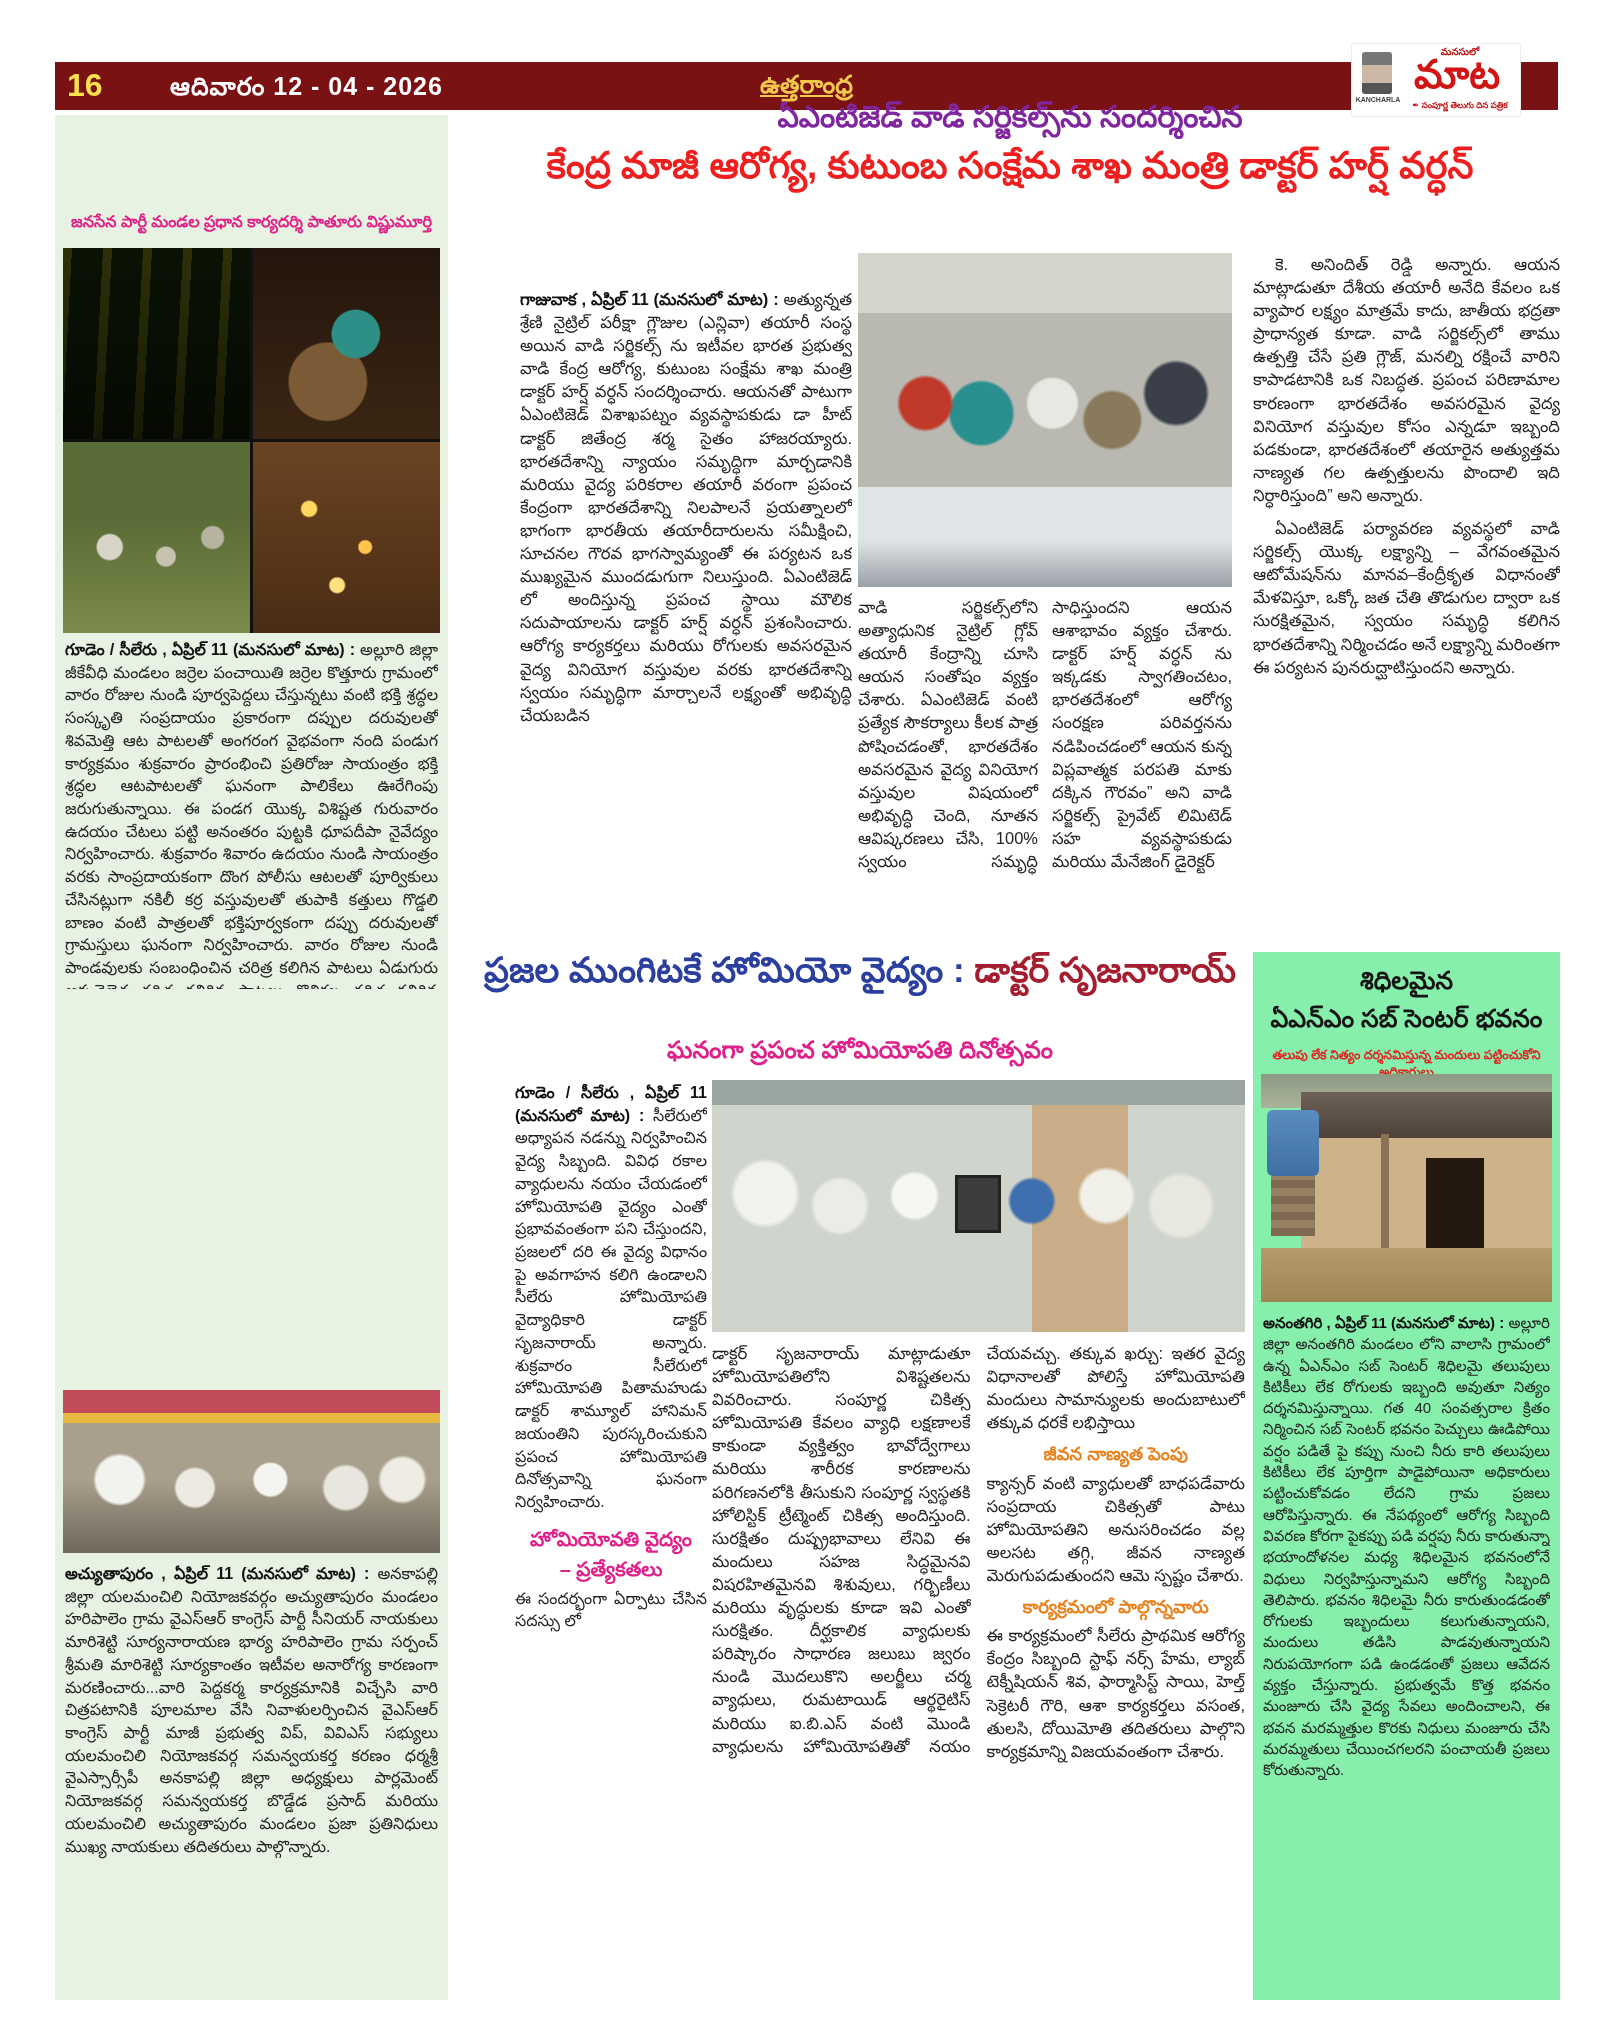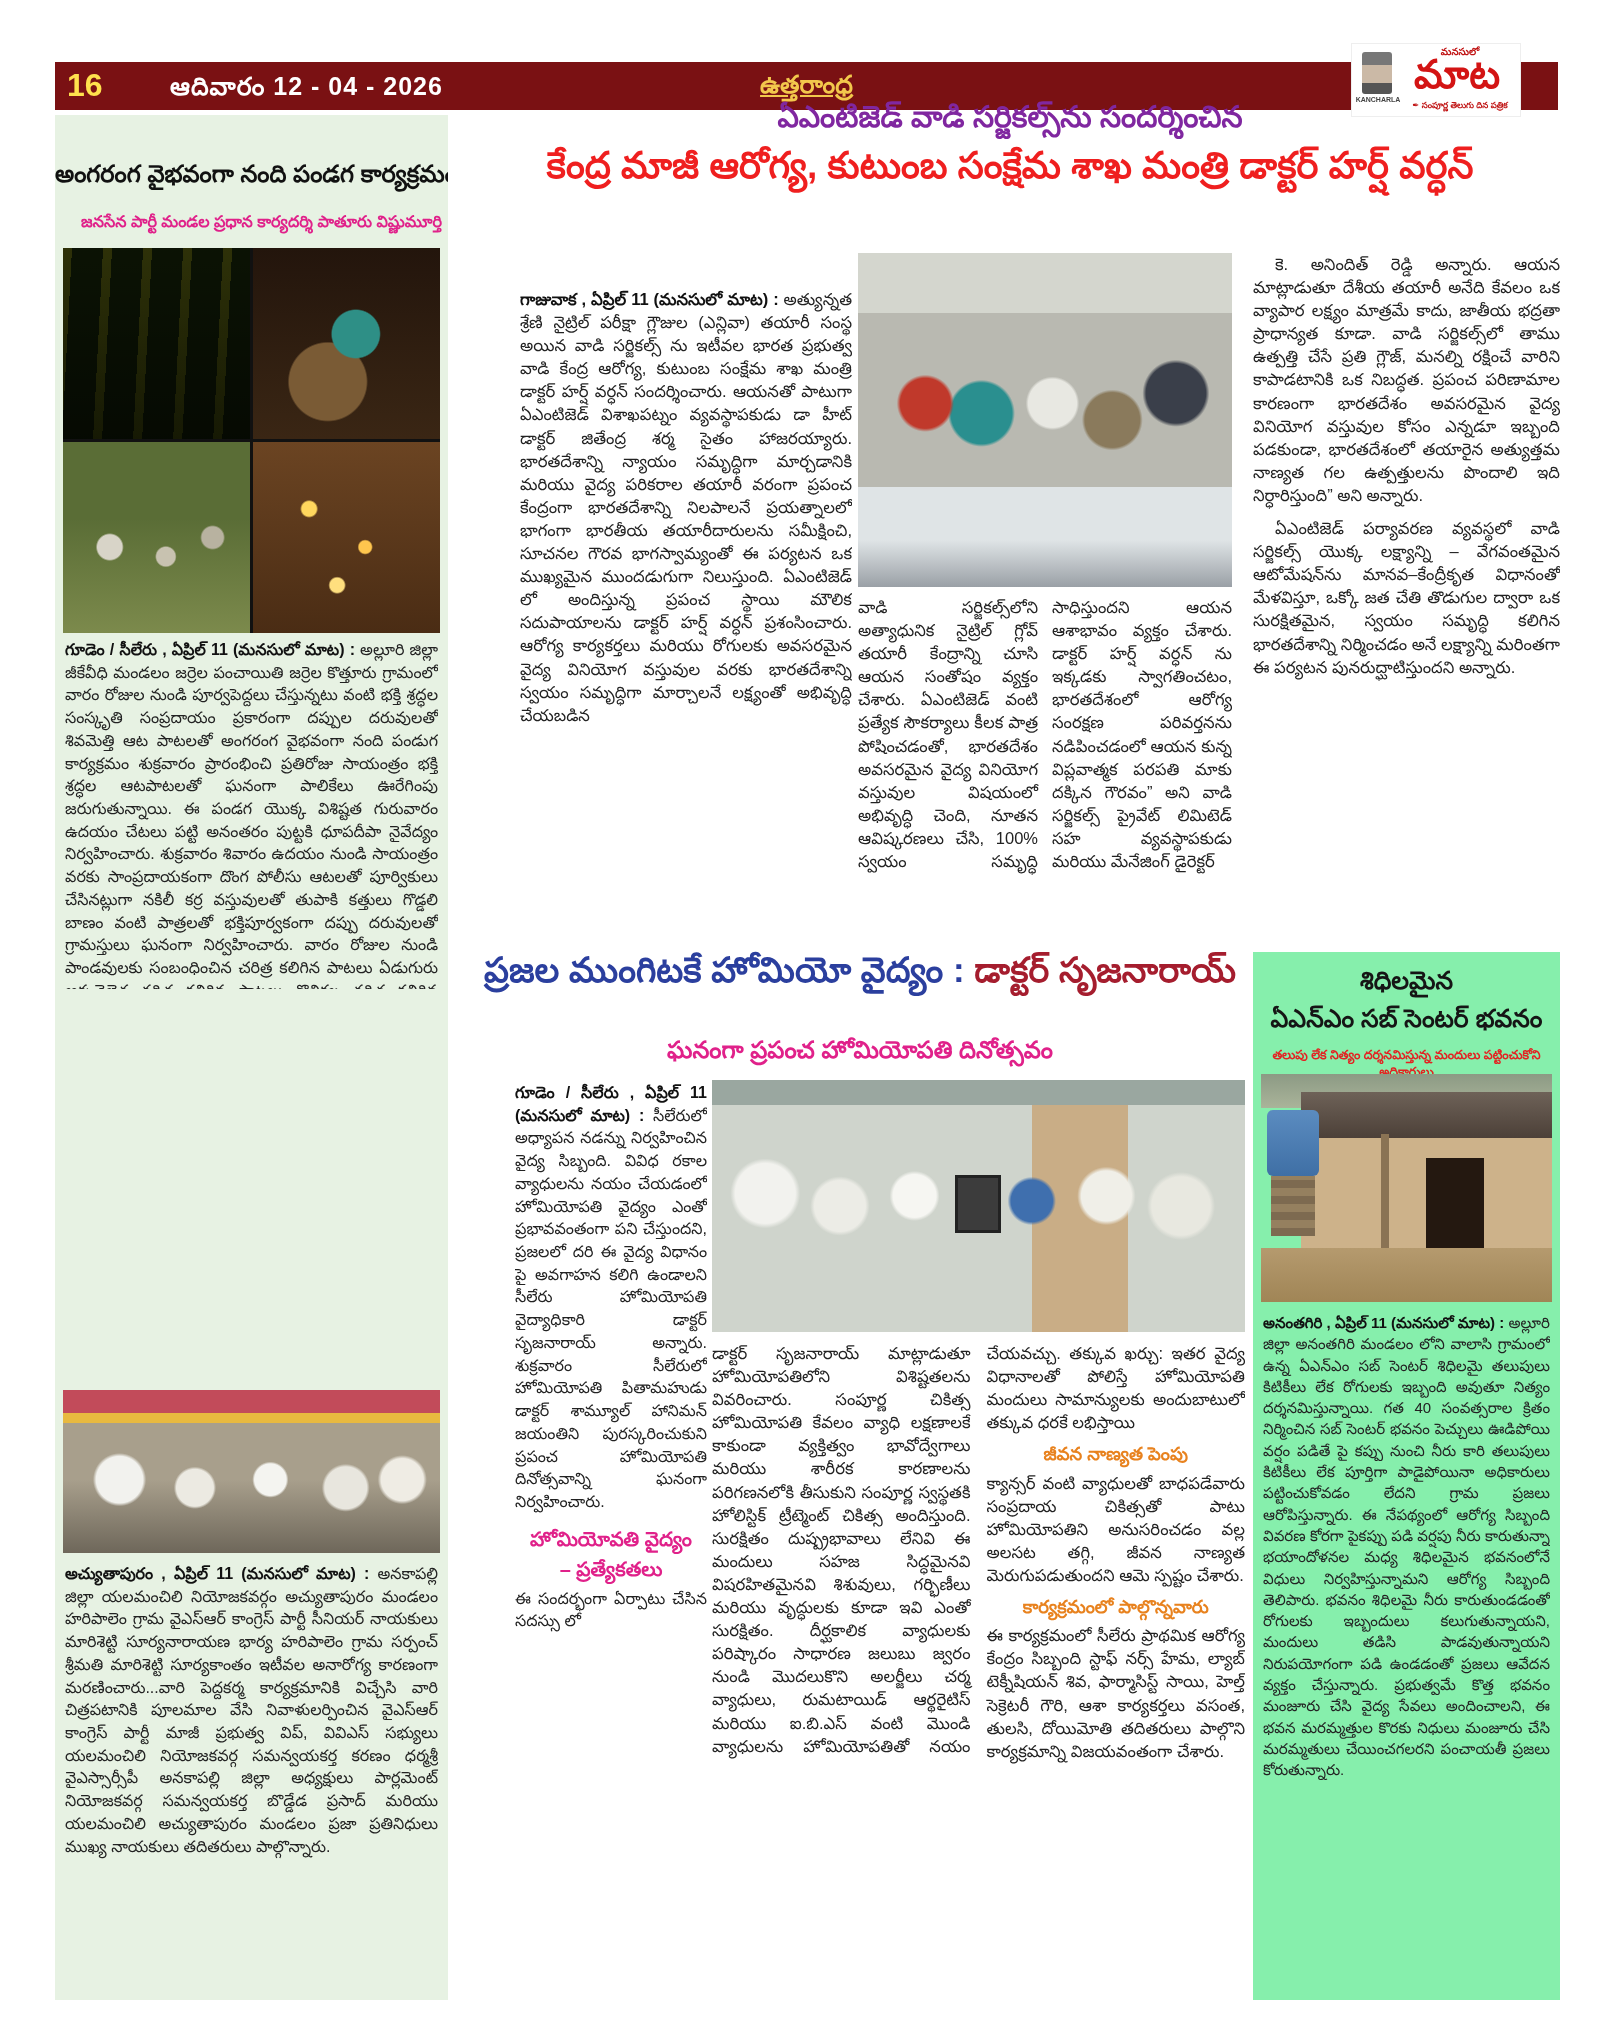--- a/index.html
+++ b/index.html
@@ -17,21 +17,21 @@
   .logo{left:1352px;top:44px;width:168px;height:72px;background:#ffffff;box-shadow:0 0 0 1px #eee;}
   .logo-photo{left:10px;top:8px;width:30px;height:42px;background:linear-gradient(180deg,#777 0 30%,#cbb9a6 30% 75%,#555 75%);border-radius:3px;}
   .logo-top{left:58px;top:2px;width:100px;text-align:center;color:#c01414;font-size:10px;font-weight:bold;}
   .logo-name{left:46px;top:8px;width:118px;text-align:center;color:#d31414;font-size:40px;font-weight:bold;line-height:1.1;}
   .logo-pub{left:2px;top:52px;width:48px;text-align:center;color:#444;font-size:7px;font-weight:bold;}
   .logo-tag{left:50px;top:56px;width:116px;text-align:center;color:#c01414;font-size:8.5px;font-weight:bold;white-space:nowrap;}
   
   .leftcol{left:55px;top:115px;width:393px;height:1885px;background:#e7f2e3;}
   .kicker1{left:0;top:8px;width:100%;color:#111;font-size:25px;font-weight:bold;}
   .head1{left:0;top:45px;width:100%;color:#111;font-size:24px;font-weight:bold;white-space:nowrap;}
-  .byline1{left:0;top:98px;width:100%;color:#e0218a;font-size:16px;font-weight:bold;margin-left:10px;}
+  .byline1{left:0;top:98px;width:100%;color:#e0218a;font-size:16px;font-weight:bold;}
   .collage{left:8px;top:133px;width:377px;height:385px;display:grid;grid-template-columns:1fr 1fr;grid-template-rows:1fr 1fr;gap:3px;background:#111;}
   .tile{overflow:hidden;}
   .tileA{background:repeating-linear-gradient(93deg,#c9a93a 0 9px,#31401f 9px 40px),linear-gradient(180deg,#3a4a24,#1c2612);background-blend-mode:multiply;}
   .tileB{background:radial-gradient(circle at 55% 45%,#2e8f86 0 16%,transparent 17%),radial-gradient(circle at 40% 70%,#7a5b35 0 22%,transparent 23%),linear-gradient(180deg,#23150c,#3a2614);}
   .tileC{background:radial-gradient(circle at 25% 55%,#d8d4c8 0 7%,transparent 8%),radial-gradient(circle at 55% 60%,#c8c2b0 0 6%,transparent 7%),radial-gradient(circle at 80% 50%,#b8b2a0 0 6%,transparent 7%),linear-gradient(180deg,#5a6d36 0 40%,#7c8a4c);}
   .tileD{background:radial-gradient(circle at 30% 35%,#ffd75e 0 4%,transparent 5%),radial-gradient(circle at 60% 55%,#ffc64e 0 4%,transparent 5%),radial-gradient(circle at 45% 75%,#ffdf7e 0 4%,transparent 5%),linear-gradient(180deg,#6b4422,#4a2c14);}
   .body-sm{font-size:16px;line-height:1.42;color:#222;}
   .dateline{font-weight:bold;color:#111;}
   .nandi-body{left:10px;top:524px;width:373px;height:350px;}
   .head2{left:0;top:1165px;width:100%;color:#111;font-size:24px;font-weight:bold;line-height:1.65;}
@@ -107,21 +107,20 @@
   </div>
   <div class="abs logo">
     <div class="abs logo-photo"></div>
     <div class="abs logo-top">మనసులో</div>
     <div class="abs logo-name">మాట</div>
     <div class="abs logo-pub">KANCHARLA</div>
     <div class="abs logo-tag">✒ సంపూర్ణ తెలుగు దిన పత్రిక</div>
   </div>
 
   <div class="abs leftcol">
-    <div class="abs head1 ctr txt">అంగరంగ వైభవంగా నంది పండగ కార్యక్రమం</div>
     <div class="abs byline1 ctr txt">జనసేన పార్టీ మండల ప్రధాన కార్యదర్శి పాతూరు విష్ణుమూర్తి</div>
     <div class="abs collage">
       <div class="tile tileA"></div>
       <div class="tile tileB"></div>
       <div class="tile tileC"></div>
       <div class="tile tileD"></div>
     </div>
     <div class="abs nandi-body body-sm just txt">
       <span class="dateline">గూడెం / సీలేరు , ఏప్రిల్ 11 (మనసులో మాట) : </span><span>అల్లూరి జిల్లా జీకేవీధి మండలం జర్రెల పంచాయితి జర్రెల కొత్తూరు గ్రామంలో వారం రోజుల నుండి పూర్వపెద్దలు చేస్తున్నటు వంటి భక్తి శ్రద్ధల సంస్కృతి సంప్రదాయం ప్రకారంగా దప్పుల దరువులతో శివమెత్తి ఆట పాటలతో అంగరంగ వైభవంగా నంది పండుగ కార్యక్రమం శుక్రవారం ప్రారంభించి ప్రతిరోజు సాయంత్రం భక్తి శ్రద్ధల ఆటపాటలతో ఘనంగా పాలికేలు ఊరేగింపు జరుగుతున్నాయి. ఈ పండగ యొక్క విశిష్టత గురువారం ఉదయం చేటలు పట్టి అనంతరం పుట్టకి ధూపదీపా నైవేద్యం నిర్వహించారు. శుక్రవారం శివారం ఉదయం నుండి సాయంత్రం వరకు సాంప్రదాయకంగా దొంగ పోలీసు ఆటలతో పూర్వికులు చేసినట్లుగా నకిలీ కర్ర వస్తువులతో తుపాకి కత్తులు గొడ్డలి బాణం వంటి పాత్రలతో భక్తిపూర్వకంగా దప్పు దరువులతో గ్రామస్తులు ఘనంగా నిర్వహించారు. వారం రోజుల నుండి పాండవులకు సంబంధించిన చరిత్ర కలిగిన పాటలు ఏడుగురు అక్కచెల్లెళ్ల చరిత్ర కలిగిన పాటలు గొల్లికల చరిత్ర కలిగిన పాటలు భక్తిపూర్వకంగా ప్రతీరోజు ఆట పాటలు నిర్వహించారు. గ్రామం ఎల్లవేళలా శుభ సంతోషాలతో కలిగి ఉండాలని పంట భాగ్యాలు నిండుగా ఉండాలని సంప్రదాయకంగా భక్తి శ్రద్ధలతో నంది పండగ వైభవంగా నిర్వహించారు.</span>
     </div>

